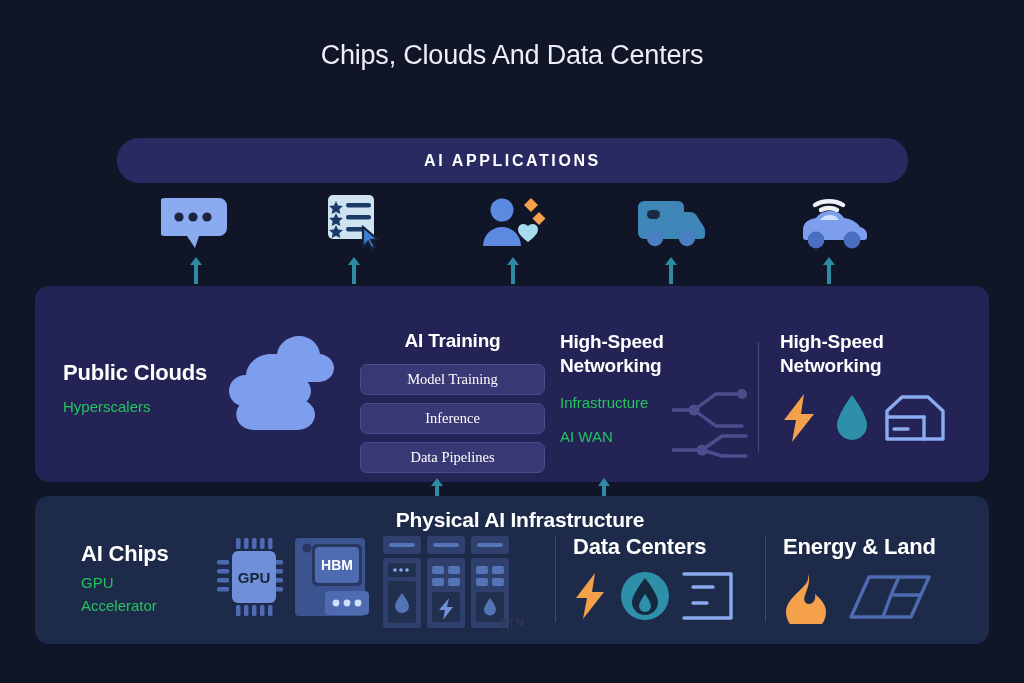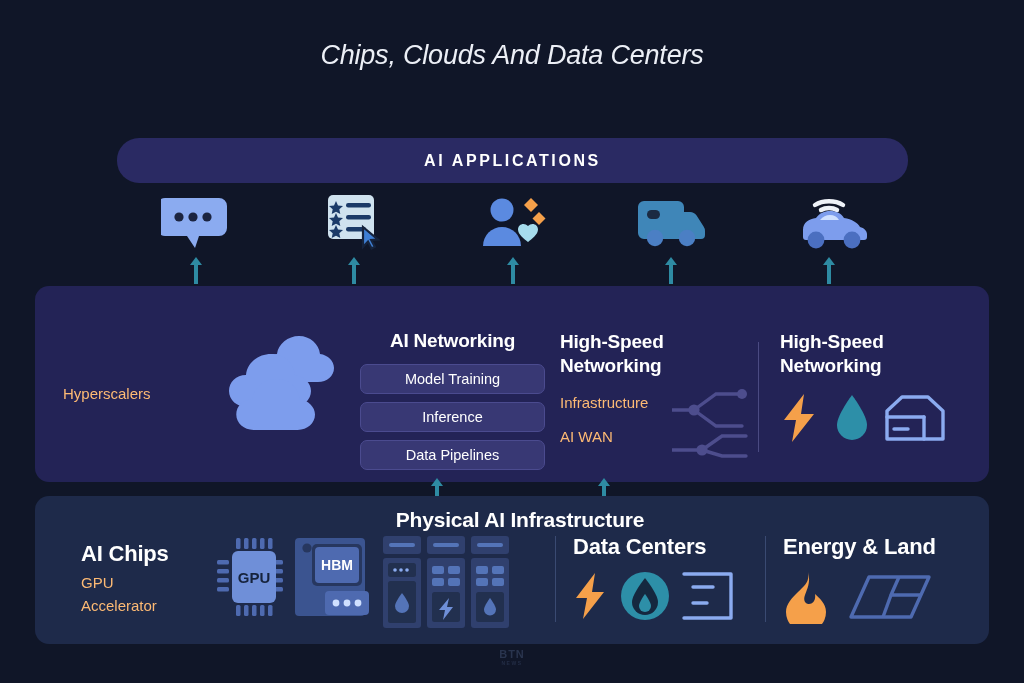--- a/index.html
+++ b/index.html
@@ -12,21 +12,21 @@
   #stage { position: relative; width: 1024px; height: 683px; }
 
   
   .title-wrap { position: absolute; top: 34px; left: 0; width: 1024px; text-align: center; }
   .title-main {
     font-size: 33px; font-weight: bold; color: #ffffff;
     letter-spacing: -0.3px; line-height: 1.15;
   }
   .title-sub {
     font-size: 27px; font-weight: 400; color: #eceff6;
-    letter-spacing: -0.2px; margin-top: 6px; font-style: italic;
+    letter-spacing: -0.2px; margin-top: 6px;
   }
 
   
   .apps-banner {
     position: absolute; left: 117px; top: 138px;
     width: 791px; height: 45px;
     background: #2a2a63;
     border-radius: 22px;
     display: flex; align-items: center; justify-content: center;
   }
@@ -81,21 +81,21 @@
   .ccol-public   { left: 28px;  width: 300px; }
   .ccol-platform { left: 325px; width: 185px; }
   .ccol-netA     { left: 525px; width: 220px; }
   .ccol-netB     { left: 745px; width: 205px; }
 
   .col-title {
     color: #ffffff; font-weight: bold; letter-spacing: -0.2px;
   }
   .t-lg { font-size: 22px; }
   .t-md { font-size: 19px; }
-  .col-sub { color: #fdba74; font-size: 15px; }
+  .col-sub { color: #22c55e; font-size: 15px; }
 
   .divider-v {
     position: absolute; top: 12px; width: 1px; height: 110px;
     background: #4a4a82;
   }
 
   .pill {
     background: #383874;
     border: 1px solid #4b4b8f;
     border-radius: 7px;
@@ -111,21 +111,21 @@
   .pcol { position: absolute; top: 0; }
   .pcol-chips  { left: 28px;  width: 320px; }
   .pcol-racks  { left: 348px; width: 190px; }
   .pcol-dc     { left: 538px; width: 205px; }
   .pcol-energy { left: 748px; width: 205px; }
 
   .row-inline { display: flex; align-items: center; }
 
   
   .watermark {
-    position: absolute; left: 0; top: 648px; width: 1024px;
+    position: absolute; left: 0; top: 616px; width: 1024px;
     text-align: center; color: #2e3a55; font-size: 11px;
     font-weight: bold; letter-spacing: 1px; opacity: .85;
   }
   .wm-sub { font-size: 5px; letter-spacing: 1.5px; color: #27324c; }
 </style>
 </head>
 <body>
 
 <div id="stage">
 
@@ -221,33 +221,34 @@
     </div>
   </div>
 
   <div class="panel panel-cloud">
 
     <div class="cloud-cols">
 
       <div class="ccol ccol-public">
         <div class="row-inline">
           <div style="width:160px;">
+            <div class="col-title t-lg">Public Clouds</div>
             <div class="col-sub" style="margin-top:12px;">Hyperscalers</div>
           </div>
           <svg width="130" height="120" viewBox="0 0 130 120" style="margin-left:4px;margin-top:-6px;">
             <path d="M72 12 c11,0 20,8 21,18 c8,1 14,7 14,14 c0,8 -7,14 -16,14 h-40 c-9,0 -16,-6 -16,-14 c0,-8 6,-14 15,-14 c1,-10 11,-18 22,-18 z" fill="#7d9ded"></path>
             <path d="M44 30 c13,0 23,9 24,21 c9,1 16,8 16,16 c0,9 -8,16 -18,16 h-46 c-10,0 -18,-7 -18,-16 c0,-9 7,-16 17,-16 c1,-12 12,-21 25,-21 z" fill="#7d9ded"></path>
             <path d="M60 74 c13,0 23,9 24,21 c9,1 16,8 16,16 c0,9 -8,16 -18,16 h-46 c-10,0 -18,-7 -18,-16 c0,-9 7,-16 17,-16 c1,-12 12,-21 25,-21 z" fill="#7d9ded" transform="translate(-8,-16) scale(0.96)"></path>
           </svg>
         </div>
       </div>
 
       <div class="ccol ccol-platform">
-        <div class="col-title t-md" style="text-align:center;">AI Networking</div>
-        <div style="margin-top:12px;">
+        <div class="col-title t-md" style="text-align:center;">AI Training</div>
+        <div style="margin-top:12px;font-family:Liberation Serif, serif;">
           <div class="pill">Model Training</div>
           <div class="pill">Inference</div>
           <div class="pill">Data Pipelines</div>
         </div>
       </div>
 
       <div class="ccol ccol-netA">
         <div class="col-title t-md" style="line-height:1.25;width:150px;">High-Speed Networking</div>
         <div style="position:relative;margin-top:12px;height:74px;">
           <div class="col-sub" style="position:absolute;left:0;top:4px;">Infrastructure</div>

